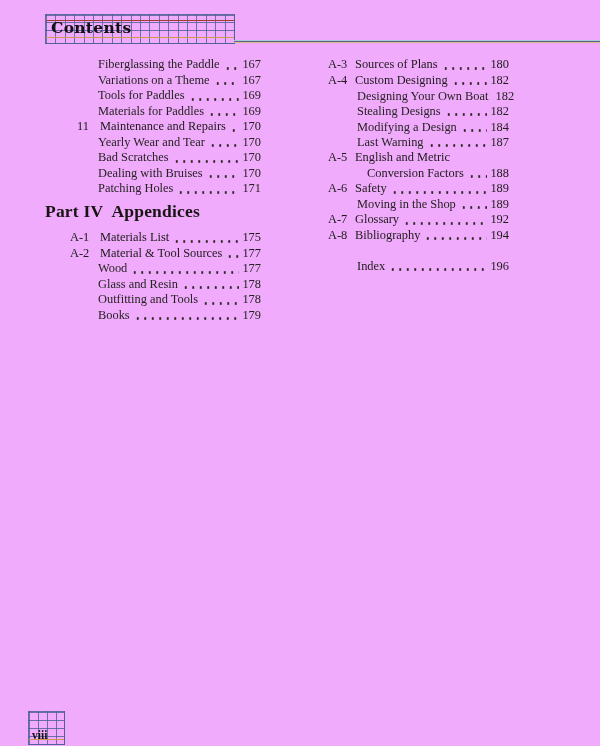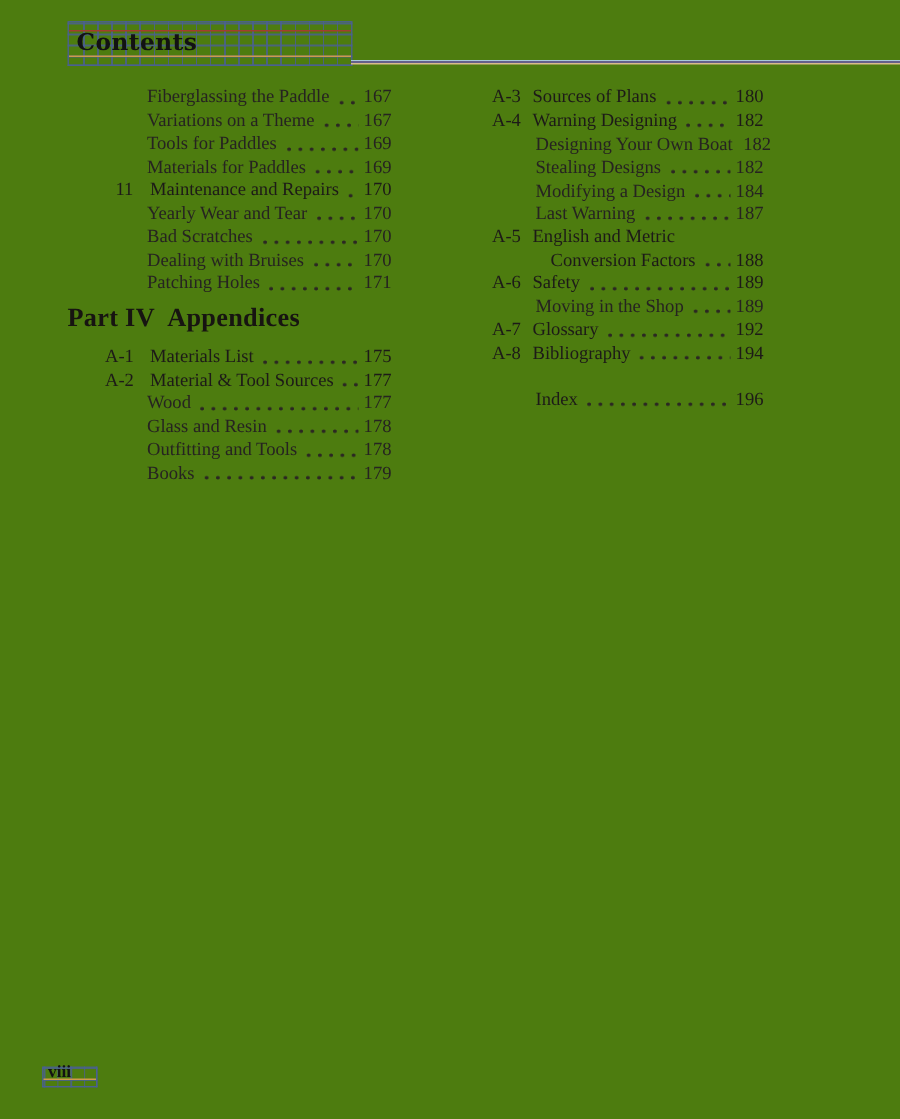--- a/index.html
+++ b/index.html
@@ -4,21 +4,21 @@
 <style>
   html,body{margin:0;padding:0;}
   body{
     width:600px;height:746px;
     background:#fdfdfb;
     font-family:"Liberation Serif", serif;
     color:#262321;
     position:relative;
     overflow:hidden;
   }
-  .page{position:absolute;inset:0;background:#4d7c0f;}
+  .page{position:absolute;inset:0;background:#f0abfc;}
 
   
   .hdr-box{
     position:absolute;left:45px;top:14px;width:190px;height:30px;
     box-sizing:border-box;
     border:1px solid rgba(74,95,150,.85);
     background-image:
       repeating-linear-gradient(to right, rgba(74,95,150,.8) 0 1px, transparent 1px 9.4px),
       repeating-linear-gradient(to bottom, rgba(74,95,150,.8) 0 1px, transparent 1px 7.4px);
   }
@@ -57,21 +57,21 @@
   .row.cont{padding-left:39px;}
   .row.index-row{margin-top:15.5px;padding-left:29px;}
 
   .part-heading{
     position:absolute;left:45px;top:201px;
     font-size:17.5px;font-weight:bold;color:#171411;letter-spacing:.2px;
   }
 
   
   .ftr-box{
-    position:absolute;left:28px;top:711px;width:37px;height:14px;
+    position:absolute;left:28px;top:711px;width:37px;height:34px;
     box-sizing:border-box;
     border:1px solid rgba(74,95,150,.85);
     background-image:
       repeating-linear-gradient(to right, rgba(74,95,150,.8) 0 1px, transparent 1px 9px),
       repeating-linear-gradient(to bottom, rgba(74,95,150,.8) 0 1px, transparent 1px 8px);
   }
   .ftr-box .accent-tan{position:absolute;left:0;right:0;bottom:4px;height:1px;background:#cf9a4e;}
   .ftr-num{
     position:absolute;left:3px;bottom:3px;
     font-weight:bold;font-size:11.5px;color:#121212;
@@ -177,21 +177,21 @@
 
   <div class="col col-right">
     <div class="row bold">
         <span class="num">A-3</span>
         <span class="t">Sources of Plans</span>
         <span class="dots"></span>
         <span class="p">180</span>
       </div>
     <div class="row bold">
         <span class="num">A-4</span>
-        <span class="t">Warning Designing</span>
+        <span class="t">Custom Designing</span>
         <span class="dots"></span>
         <span class="p">182</span>
       </div>
     <div class="row sub">
         <span class="t">Designing Your Own Boat</span>
         <span class="dots"></span>
         <span class="p">182</span>
       </div>
     <div class="row sub">
         <span class="t">Stealing Designs</span>

